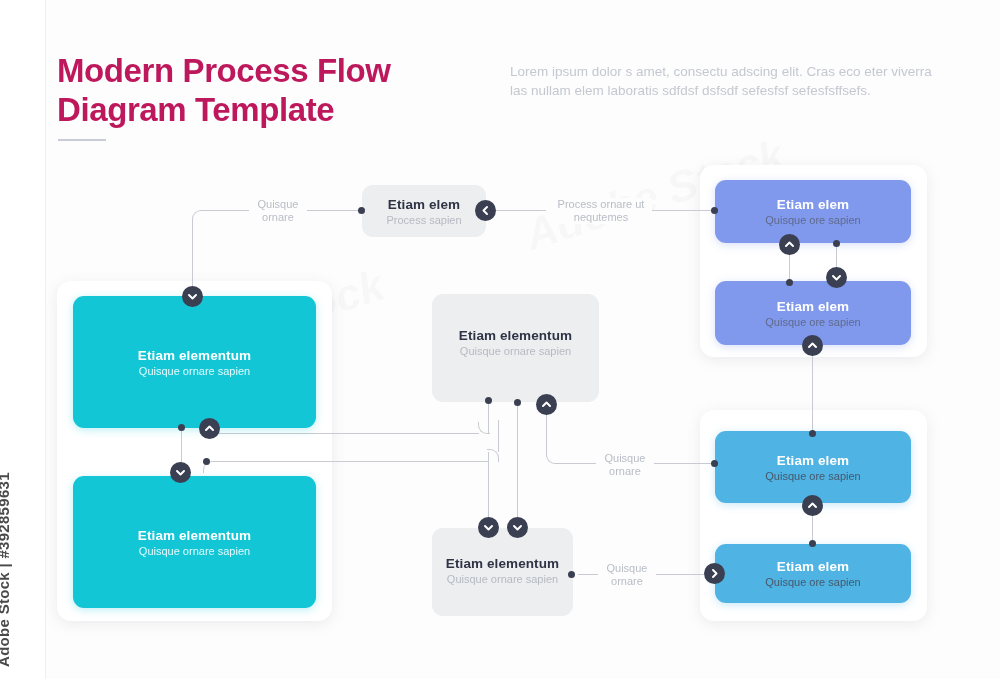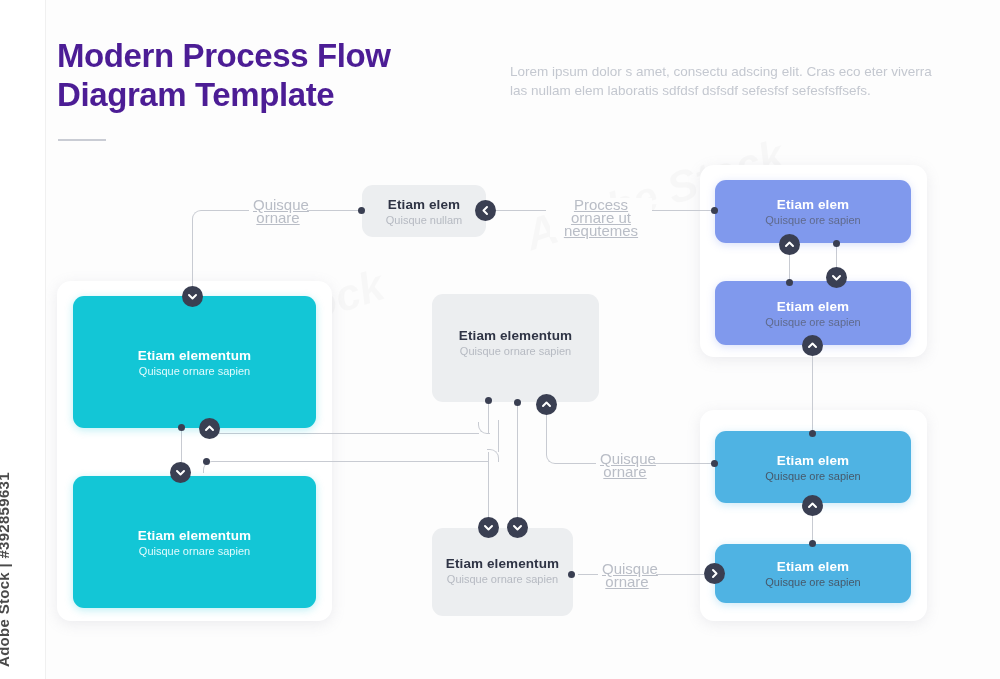--- a/index.html
+++ b/index.html
@@ -30,26 +30,26 @@
     transform: rotate(-90deg);
     white-space: nowrap;
     font-size: 15px;
     font-weight: bold;
     letter-spacing: .3px;
     color: #4a4a4a;
   }
 
   
   .title {
-    position: absolute; left: 57px; top: 36px;
+    position: absolute; left: 57px; top: 51px;
     width: 430px;
     font-size: 33px; line-height: 39px;
     font-weight: bold;
     letter-spacing: -0.4px;
-    color: #4c1d95;
+    color: #be185d;
     z-index: 30;
   }
   .title-rule {
     position: absolute; left: 58px; top: 139px;
     width: 48px; height: 2px;
     background: #c9ccd4;
     z-index: 30;
   }
   .subtitle {
     position: absolute; left: 510px; top: 62px;
@@ -136,28 +136,27 @@
     border-radius: 50%;
     background: #3a3f52;
     z-index: 30;
     display: flex; align-items: center; justify-content: center;
   }
   .chev svg { display: block; }
 
   
   .elabel {
     position: absolute;
-    font-size: 15px;
+    font-size: 11px;
     line-height: 13px;
     color: #b9bdc6;
     text-align: center;
     z-index: 28;
     background: #fdfdfd;
     padding: 0 4px;
-    text-decoration: underline;
   }
 
   .wm-ghost {
     position: absolute;
     color: rgba(0,0,0,0.022);
     font-size: 44px;
     font-weight: bold;
     font-style: italic;
     z-index: 2;
     pointer-events: none;
@@ -228,21 +227,21 @@
   <div class="ln h" style="left:557px; top:463px; width:40px;"></div>
   <div class="ln h" style="left:653px; top:463px; width:61px;"></div>
   <div class="dot" style="left:711px; top:460px;"></div>
 
   <div class="ln h" style="left:578px; top:574px; width:26px;"></div>
   <div class="ln h" style="left:654px; top:574px; width:50px;"></div>
   <div class="dot" style="left:568px; top:571px;"></div>
 
   <div class="node grey" style="left:362px; top:185px; width:124px; height:52px;">
     <div class="n-title">Etiam elem</div>
-    <div class="n-sub">Quisque nullam</div>
+    <div class="n-sub">Process sapien</div>
   </div>
 
   <div class="node teal" style="left:73px; top:296px; width:243px; height:132px;">
     <div class="n-title">Etiam elementum</div>
     <div class="n-sub">Quisque ornare sapien</div>
   </div>
 
   <div class="node teal" style="left:73px; top:476px; width:243px; height:132px;">
     <div class="n-title">Etiam elementum</div>
     <div class="n-sub">Quisque ornare sapien</div>

